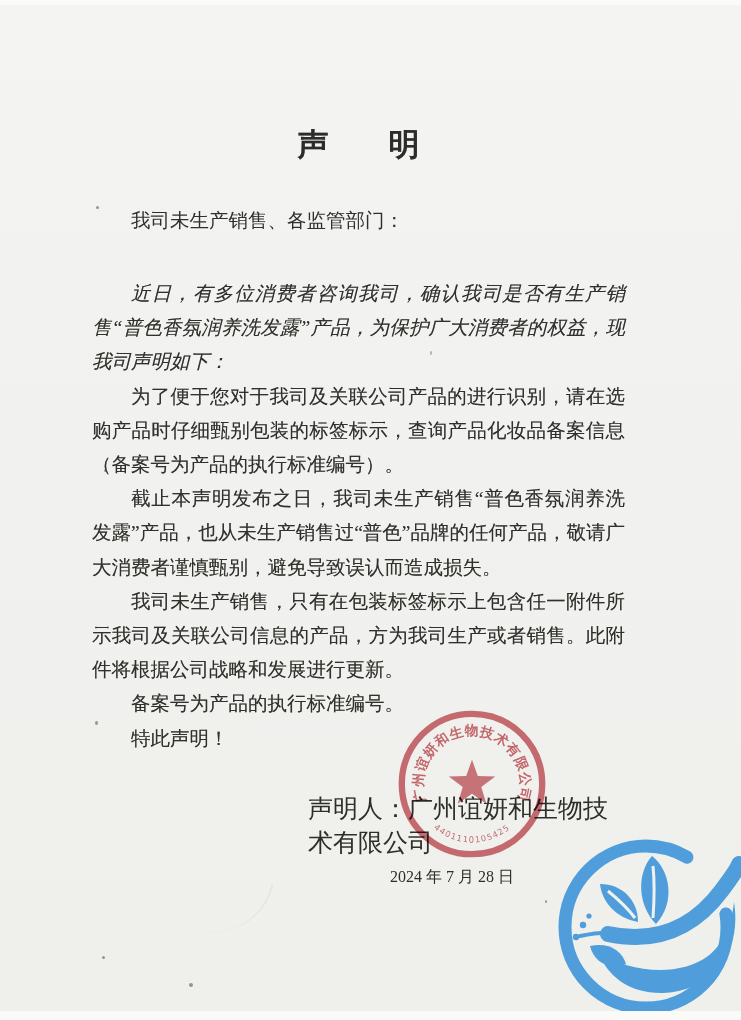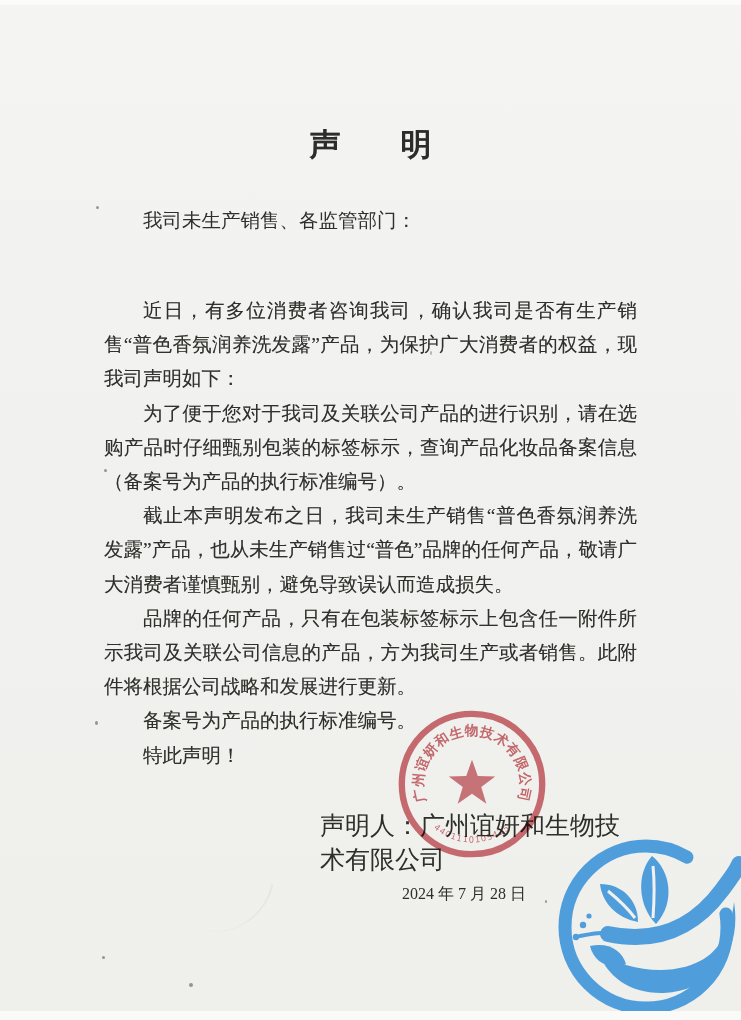--- a/index.html
+++ b/index.html
@@ -4,37 +4,37 @@
 <style>
   html,body{margin:0;padding:0;background:#e8e8e6;}
   .page{
     position:relative;width:741px;height:1020px;overflow:hidden;
     background:linear-gradient(180deg,#f4f4f2 0%,#f1f1ef 45%,#efefec 100%);
     font-family:"Liberation Serif","DejaVu Serif",serif;
     color:#31312d;
   }
   .edge-top{position:absolute;top:0;left:0;right:0;height:5px;background:#fbfbfa;}
   .edge-bottom{position:absolute;bottom:0;left:0;right:0;height:9px;background:#fafaf8;}
-  .content{position:absolute;left:104px;width:533px;top:0;}
+  .content{position:absolute;left:92px;width:533px;top:0;}
   .title{
     margin:0;padding-top:124px;text-align:center;
     font-size:31px;font-weight:600;color:#2c2c29;
     letter-spacing:60px;transform:translateX(30px);
     text-shadow:0 0 .5px rgba(50,50,50,.55);
   }
   .salutation{
     margin:38px 0 0 0;font-size:19.5px;line-height:34px;
     text-indent:2em;color:#2f2f2b;
   }
   .para{
     margin:0;font-size:19.5px;line-height:34.2px;
     text-align:justify;text-indent:2em;color:#30302c;
     text-shadow:0 0 .4px rgba(55,55,55,.45);
   }
-  .para.first{margin-top:56px;}
+  .para.first{margin-top:39px;font-style:italic;}
   .signature{margin:36px 0 0 216px;font-size:25px;line-height:34px;color:#2e2e2a;}
   .date-line{margin:0 0 8px 298px;font-size:16px;line-height:34px;color:#2e2e2a;font-family:Liberation Serif, serif;}
   .seal{
     position:absolute;left:394px;top:706px;width:156px;height:156px;
     mix-blend-mode:multiply;opacity:.85;
   }
   .logo{position:absolute;left:556px;top:830px;width:186px;height:190px;}
   .speck{position:absolute;background:#4a4a46;border-radius:50%;opacity:.55;}
   .crease{
     position:absolute;left:196px;top:876px;width:70px;height:60px;
@@ -47,21 +47,21 @@
 
 <div class="page">
   <div class="edge-top"></div>
 
   <div class="content">
     <h1 class="title">声明</h1>
     <p class="salutation">我司未生产销售、各监管部门：</p>
     <p class="para first">近日，有多位消费者咨询我司，确认我司是否有生产销售“普色香氛润养洗发露”产品，为保护广大消费者的权益，现我司声明如下：</p>
     <p class="para">为了便于您对于我司及关联公司产品的进行识别，请在选购产品时仔细甄别包装的标签标示，查询产品化妆品备案信息（备案号为产品的执行标准编号）。</p>
     <p class="para">截止本声明发布之日，我司未生产销售“普色香氛润养洗发露”产品，也从未生产销售过“普色”品牌的任何产品，敬请广大消费者谨慎甄别，避免导致误认而造成损失。</p>
-    <p class="para">品牌的任何产品，只有在包装标签标示上包含任一附件所示我司及关联公司信息的产品，方为我司生产或者销售。此附件将根据公司战略和发展进行更新。</p>
+    <p class="para">我司未生产销售，只有在包装标签标示上包含任一附件所示我司及关联公司信息的产品，方为我司生产或者销售。此附件将根据公司战略和发展进行更新。</p>
     <p class="para">备案号为产品的执行标准编号。</p>
     <p class="para">特此声明！</p>
     <p class="signature"><span>声明人：</span><span>广州谊妍和生物技术有限公司</span></p>
     <p class="date-line">2024 年 7 月 28 日</p>
   </div>
 
   <svg class="seal" viewBox="0 0 160 160" aria-hidden="true">
     <defs>
       <path id="sealTopArc" d="M 33,97 A 50,50 0 1 1 127,97" fill="none"></path>
       <path id="sealBottomArc" d="M 28,110 A 60,60 0 0 0 132,110" fill="none"></path>

